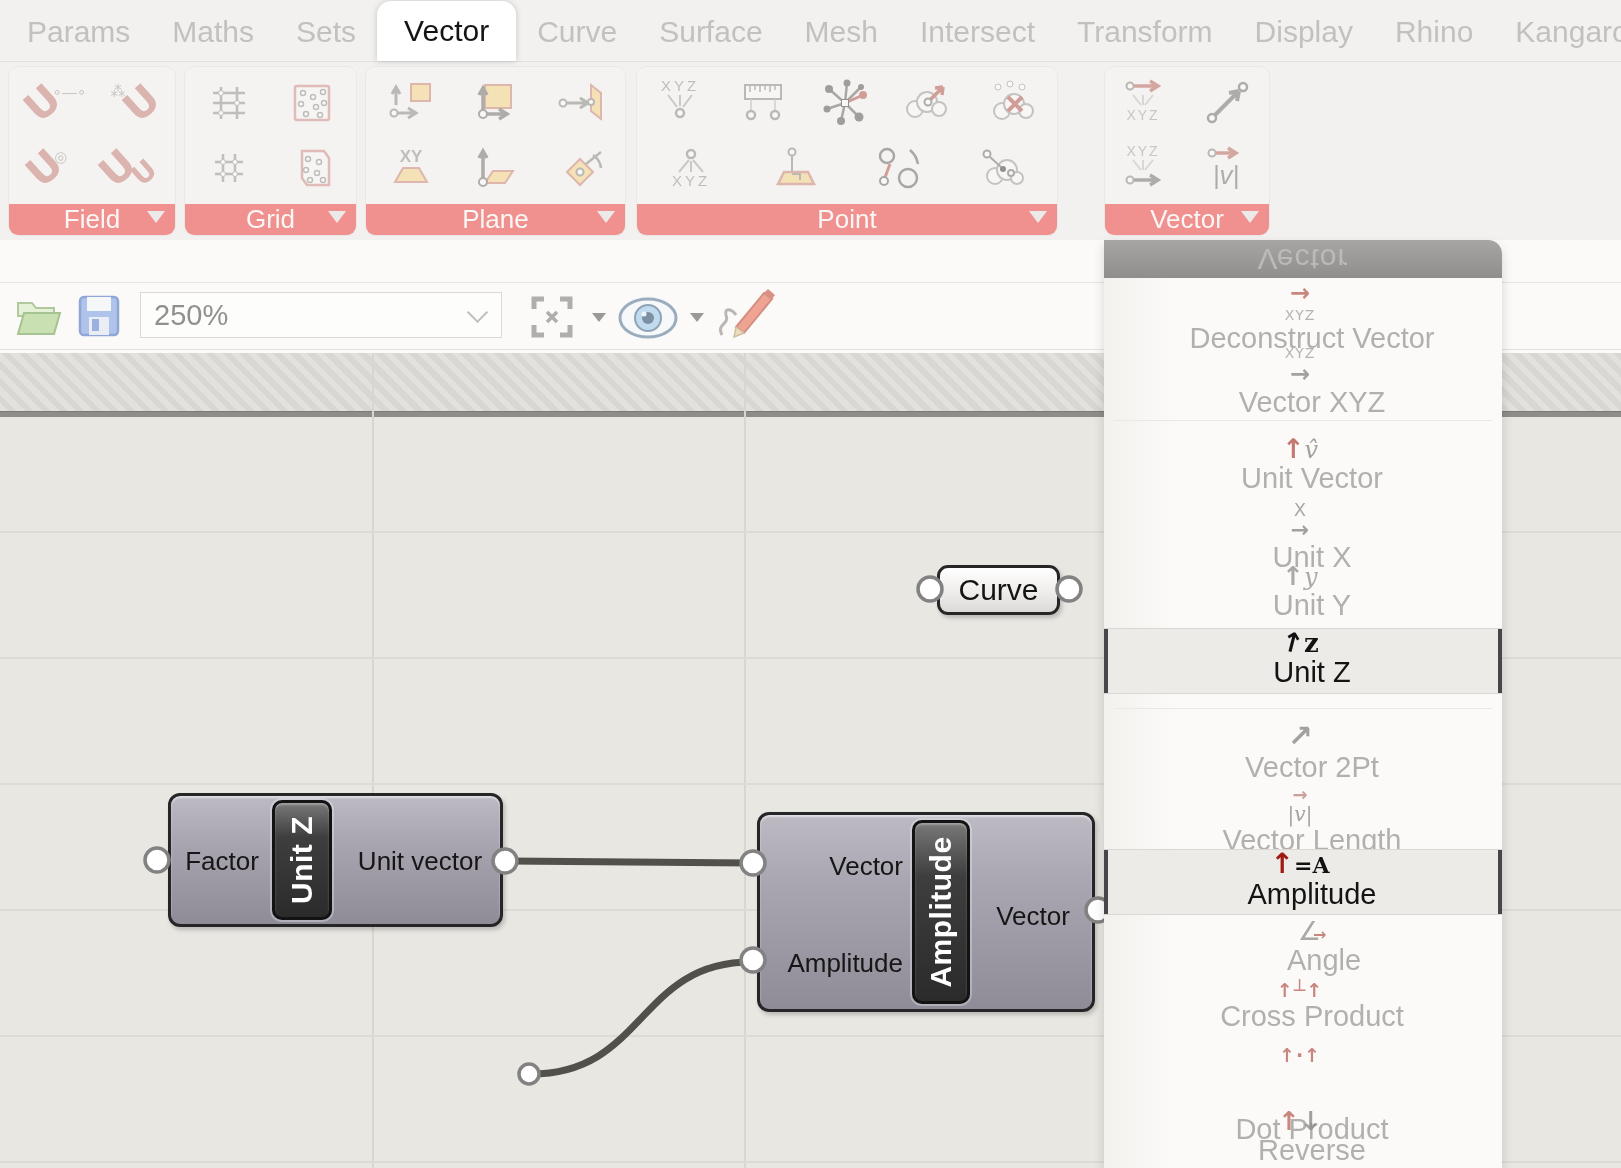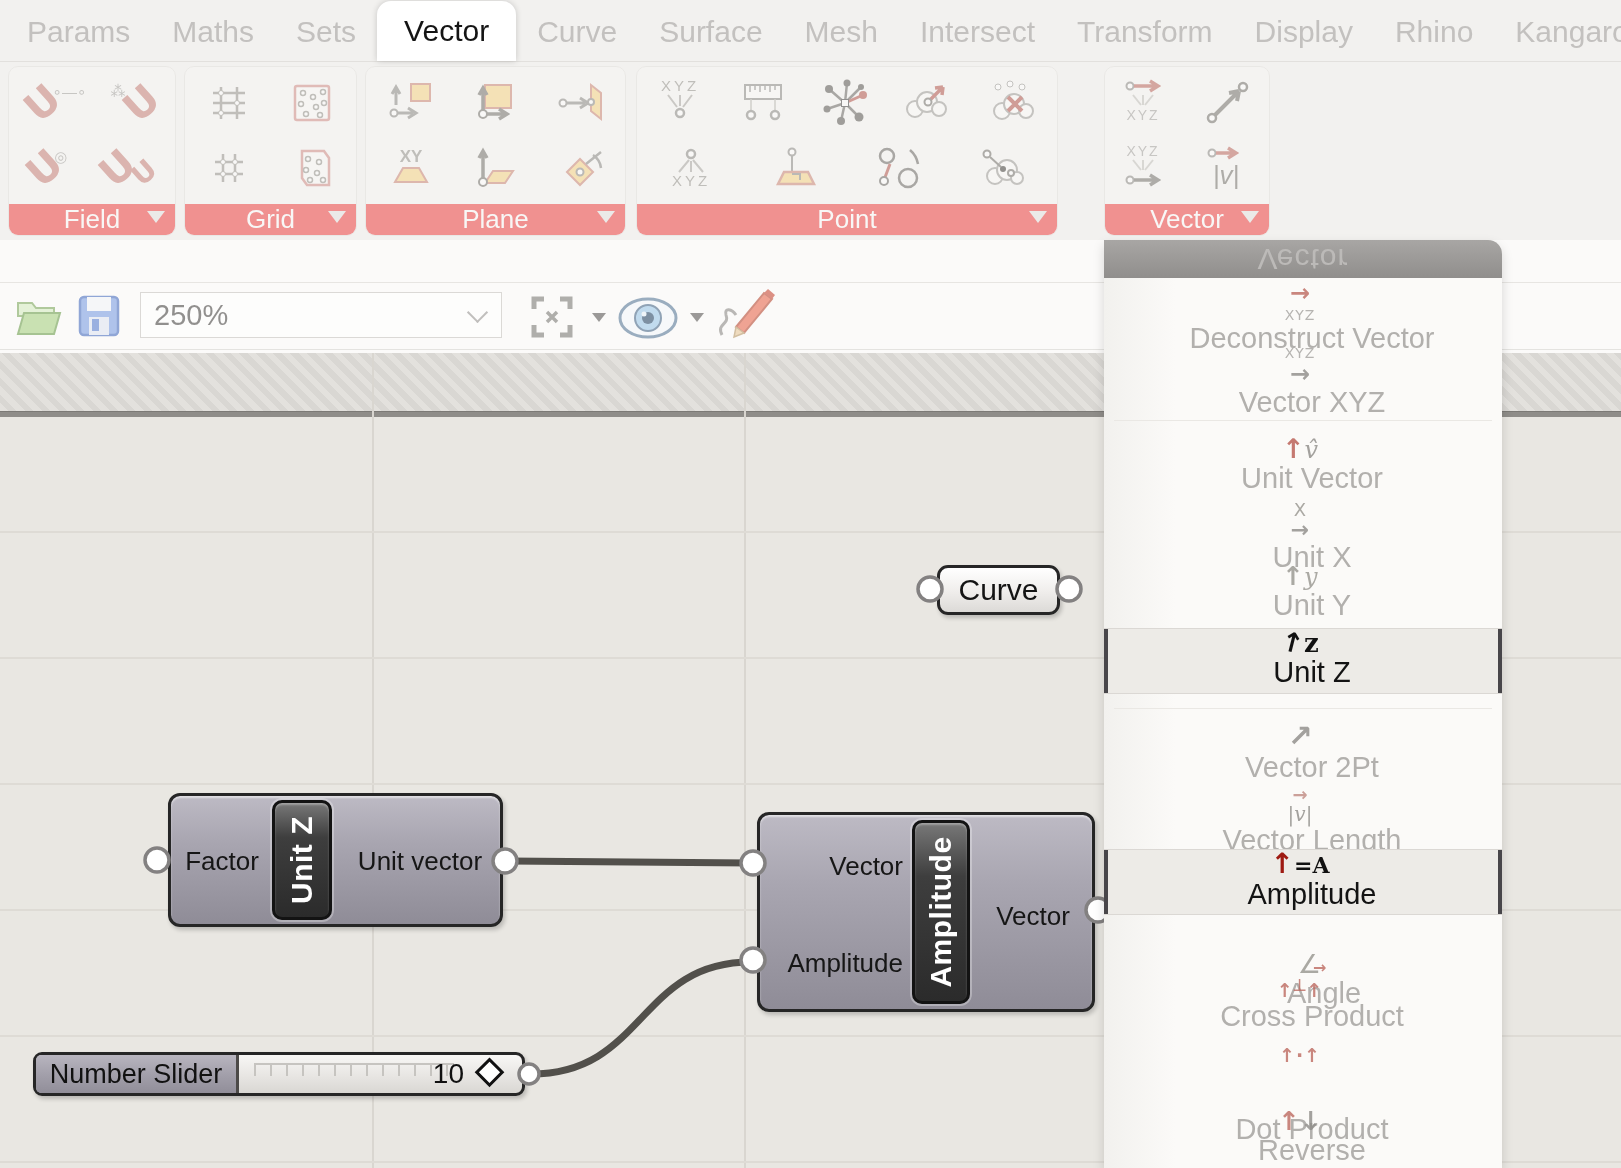--- a/index.html
+++ b/index.html
@@ -440,28 +440,20 @@
 
   <div class="comp" style="left:757px;top:459px;width:338px;height:200px;">
     <span class="clabel" style="left:0;width:143px;top:36px;text-align:right;">Vector</span>
     <span class="clabel" style="left:0;width:143px;top:133px;text-align:right;">Amplitude</span>
     <div class="vcap" style="left:152px;top:5px;width:58px;height:184px;">
       <span>Amplitude</span>
     </div>
     <span class="clabel" style="left:216px;width:114px;top:86px;text-align:center;">Vector</span>
   </div>
 
-  <div class="slider" style="left:33px;top:699px;width:492px;height:44px;">
-    <div class="sl-label">
-      <span>Number Slider</span>
-    </div>
-    <div class="sl-track"></div>
-    <span class="sl-val">10</span>
-    <span class="sl-grip"></span>
-  </div>
 
   <svg width="1621" height="815" style="position:absolute;left:0;top:0;pointer-events:none;">
     <path d="M505 508 L751 510" stroke="#52504b" stroke-width="7" fill="none" stroke-linecap="round"></path>
     <path d="M531 721 C645 721 638 609 751 609" stroke="#52504b" stroke-width="7" fill="none" stroke-linecap="round"></path>
     <g fill="#ffffff" stroke="#838181" stroke-width="3.5">
       <circle cx="930" cy="236" r="12"></circle>
       <circle cx="1069" cy="236" r="12"></circle>
       <circle cx="157" cy="507" r="12"></circle>
       <circle cx="505" cy="508" r="12"></circle>
       <circle cx="753" cy="510" r="12"></circle>
@@ -508,21 +500,21 @@
     <span>Vector 2Pt</span>
   </div>
   <div class="dd-row" style="top:546px;">
     <span class="mi ic-vl"></span>
     <span>Vector Length</span>
   </div>
   <div class="dd-row hl" style="top:609px;">
     <span class="mi row ic-amp"></span>
     <span>Amplitude</span>
   </div>
-  <div class="dd-row" style="top:711px;margin-left:24px;">
+  <div class="dd-row" style="top:678px;margin-left:24px;">
     <span class="mi row ic-ang"></span>
     <span>Angle</span>
   </div>
   <div class="dd-row" style="top:741px;">
     <span class="mi ic-cp"></span>
     <span>Cross Product</span>
   </div>
   <div class="dd-row" style="top:806px;gap:48px;">
     <span class="mi ic-dp"></span>
     <span>Dot Product</span>

